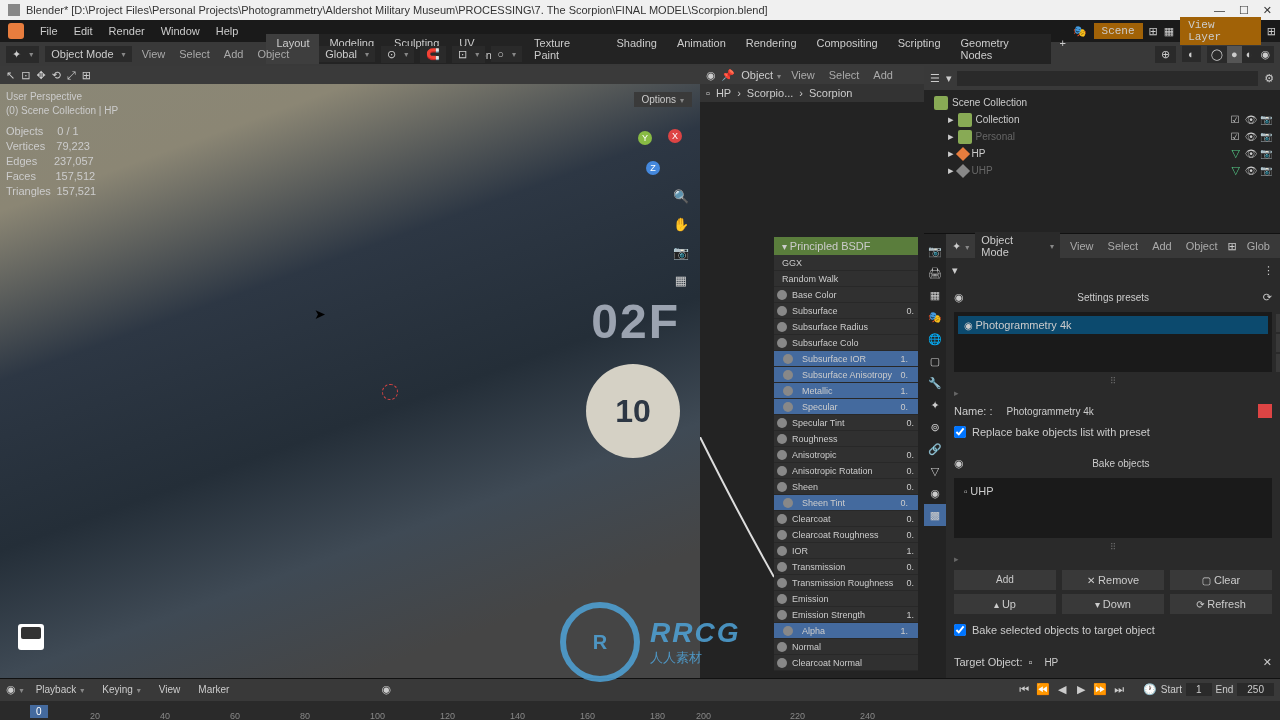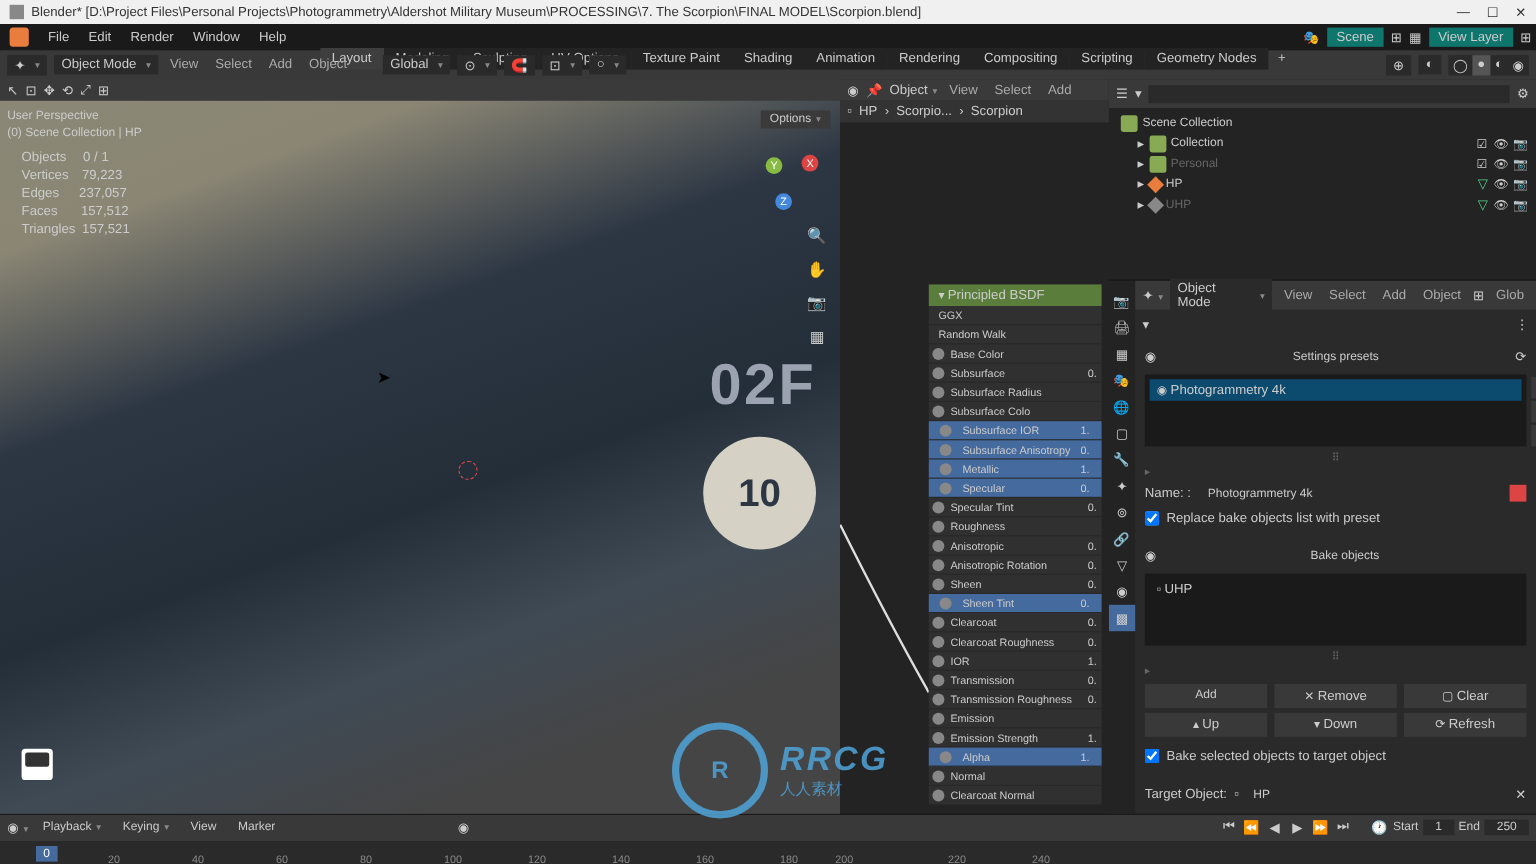--- a/index.html
+++ b/index.html
@@ -9,31 +9,31 @@
 .titlebar span { color:#333; font-size:11px; }
 .titlebar .wc { margin-left:auto; display:flex; gap:14px; color:#333; }
 .menubar { height:22px; background:#1a1a1a; display:flex; align-items:center; padding:0 4px; }
 .menubar .logo { width:16px; height:16px; background:#e87d3e; border-radius:3px; margin:0 8px 0 4px; }
 .menubar .mi { padding:0 8px; cursor:pointer; }
 .tabs { margin-left:20px; display:flex; gap:0;margin-top:36px; }
 .tabs .tab { padding:3px 10px; background:#232323; }
 .tabs .tab.active { background:#3e3e3e; }
 .tabs .plus { padding:3px 8px; }
 .scene { margin-left:auto; display:flex; align-items:center; gap:6px; }
-.scene .fld { background:#0f766e; padding:2px 8px; }
+.scene .fld { background:#a16207; padding:2px 8px;font-family:Liberation Mono, monospace; }
 .toolbar { height:24px; background:#393939; display:flex; align-items:center; padding:0 6px; gap:6px; }
 .sel { background:#2a2a2a; padding:2px 6px; display:flex; align-items:center; gap:4px; }
 .tm { color:#aaa; padding:0 4px; cursor:pointer; }
 .main { display:flex; height:612px; }
 .viewport { width:700px; height:612px; background:#454545; position:relative; }
 .vp-toolbar { height:18px; background:#3a3a3a; display:flex; align-items:center; padding:0 6px; gap:6px; }
 .vp-body { position:relative; width:100%; height:594px; background:linear-gradient(160deg,#8a8776 0%,#8b8674 15%,#2d3744 35%,#242e38 55%,#3f4a55 70%,#454545 85%); }
 .vp-overlay { position:absolute; top:6px; left:6px; color:#ddd; }
 .vp-overlay div { line-height:14px; font-size:10px; }
-.stats { position:absolute; top:40px; left:6px;margin-left:12px; }
+.stats { position:absolute; top:40px; left:6px; }
 .stats div { line-height:14px; font-size:10px; }
 .cursor3d { position:absolute; top:300px; left:382px; width:14px; height:14px; }
 .cursor3d:before { content:""; position:absolute; width:14px; height:14px; border:1px dashed #d44; border-radius:50%; }
 .mouseptr { position:absolute; top:222px; left:314px; color:#000; font-size:14px; }
 .gizmo { position:absolute; top:35px; right:18px; width:60px; height:60px; }
 .gizmo .ax { position:absolute; width:14px; height:14px; border-radius:50%; font-size:9px; text-align:center; line-height:14px; color:#fff; }
 .gizmo .x { background:#d44; top:10px; right:0; }
 .gizmo .y { background:#8b4; top:12px; right:30px; }
 .gizmo .z { background:#48d; top:42px; right:22px; }
 .vp-icons { position:absolute; top:105px; right:10px; display:flex; flex-direction:column; gap:12px; }

